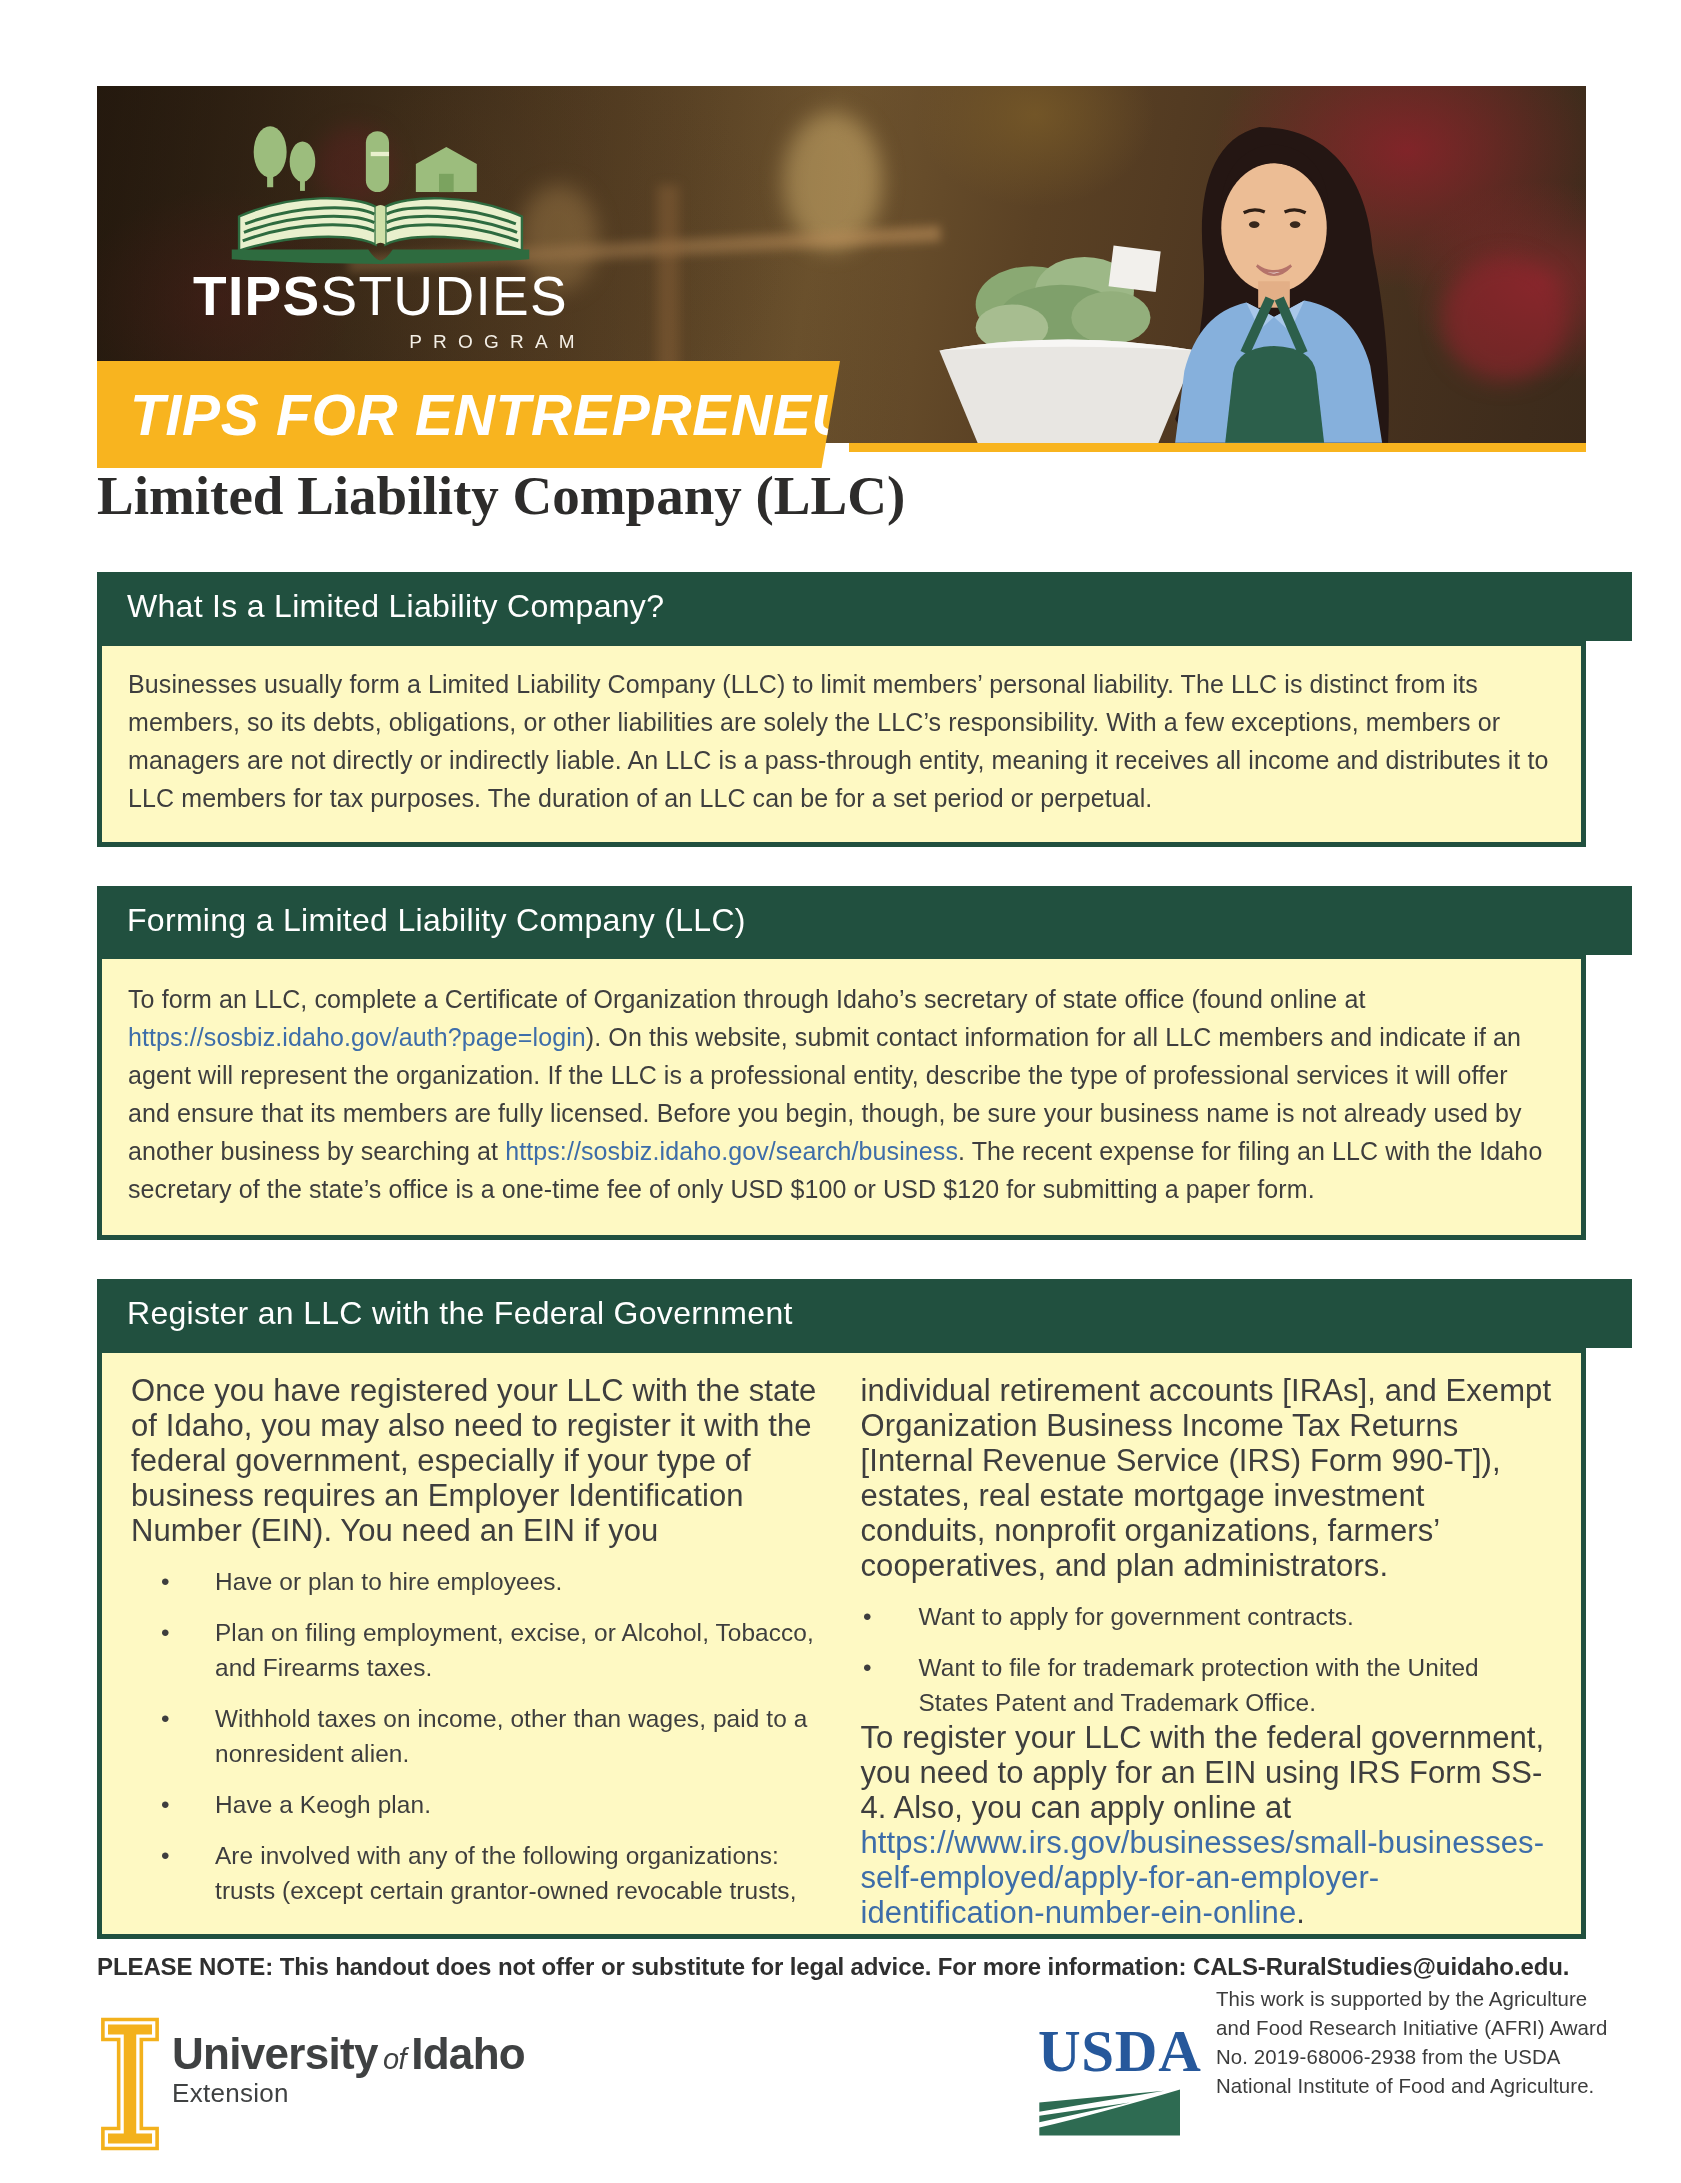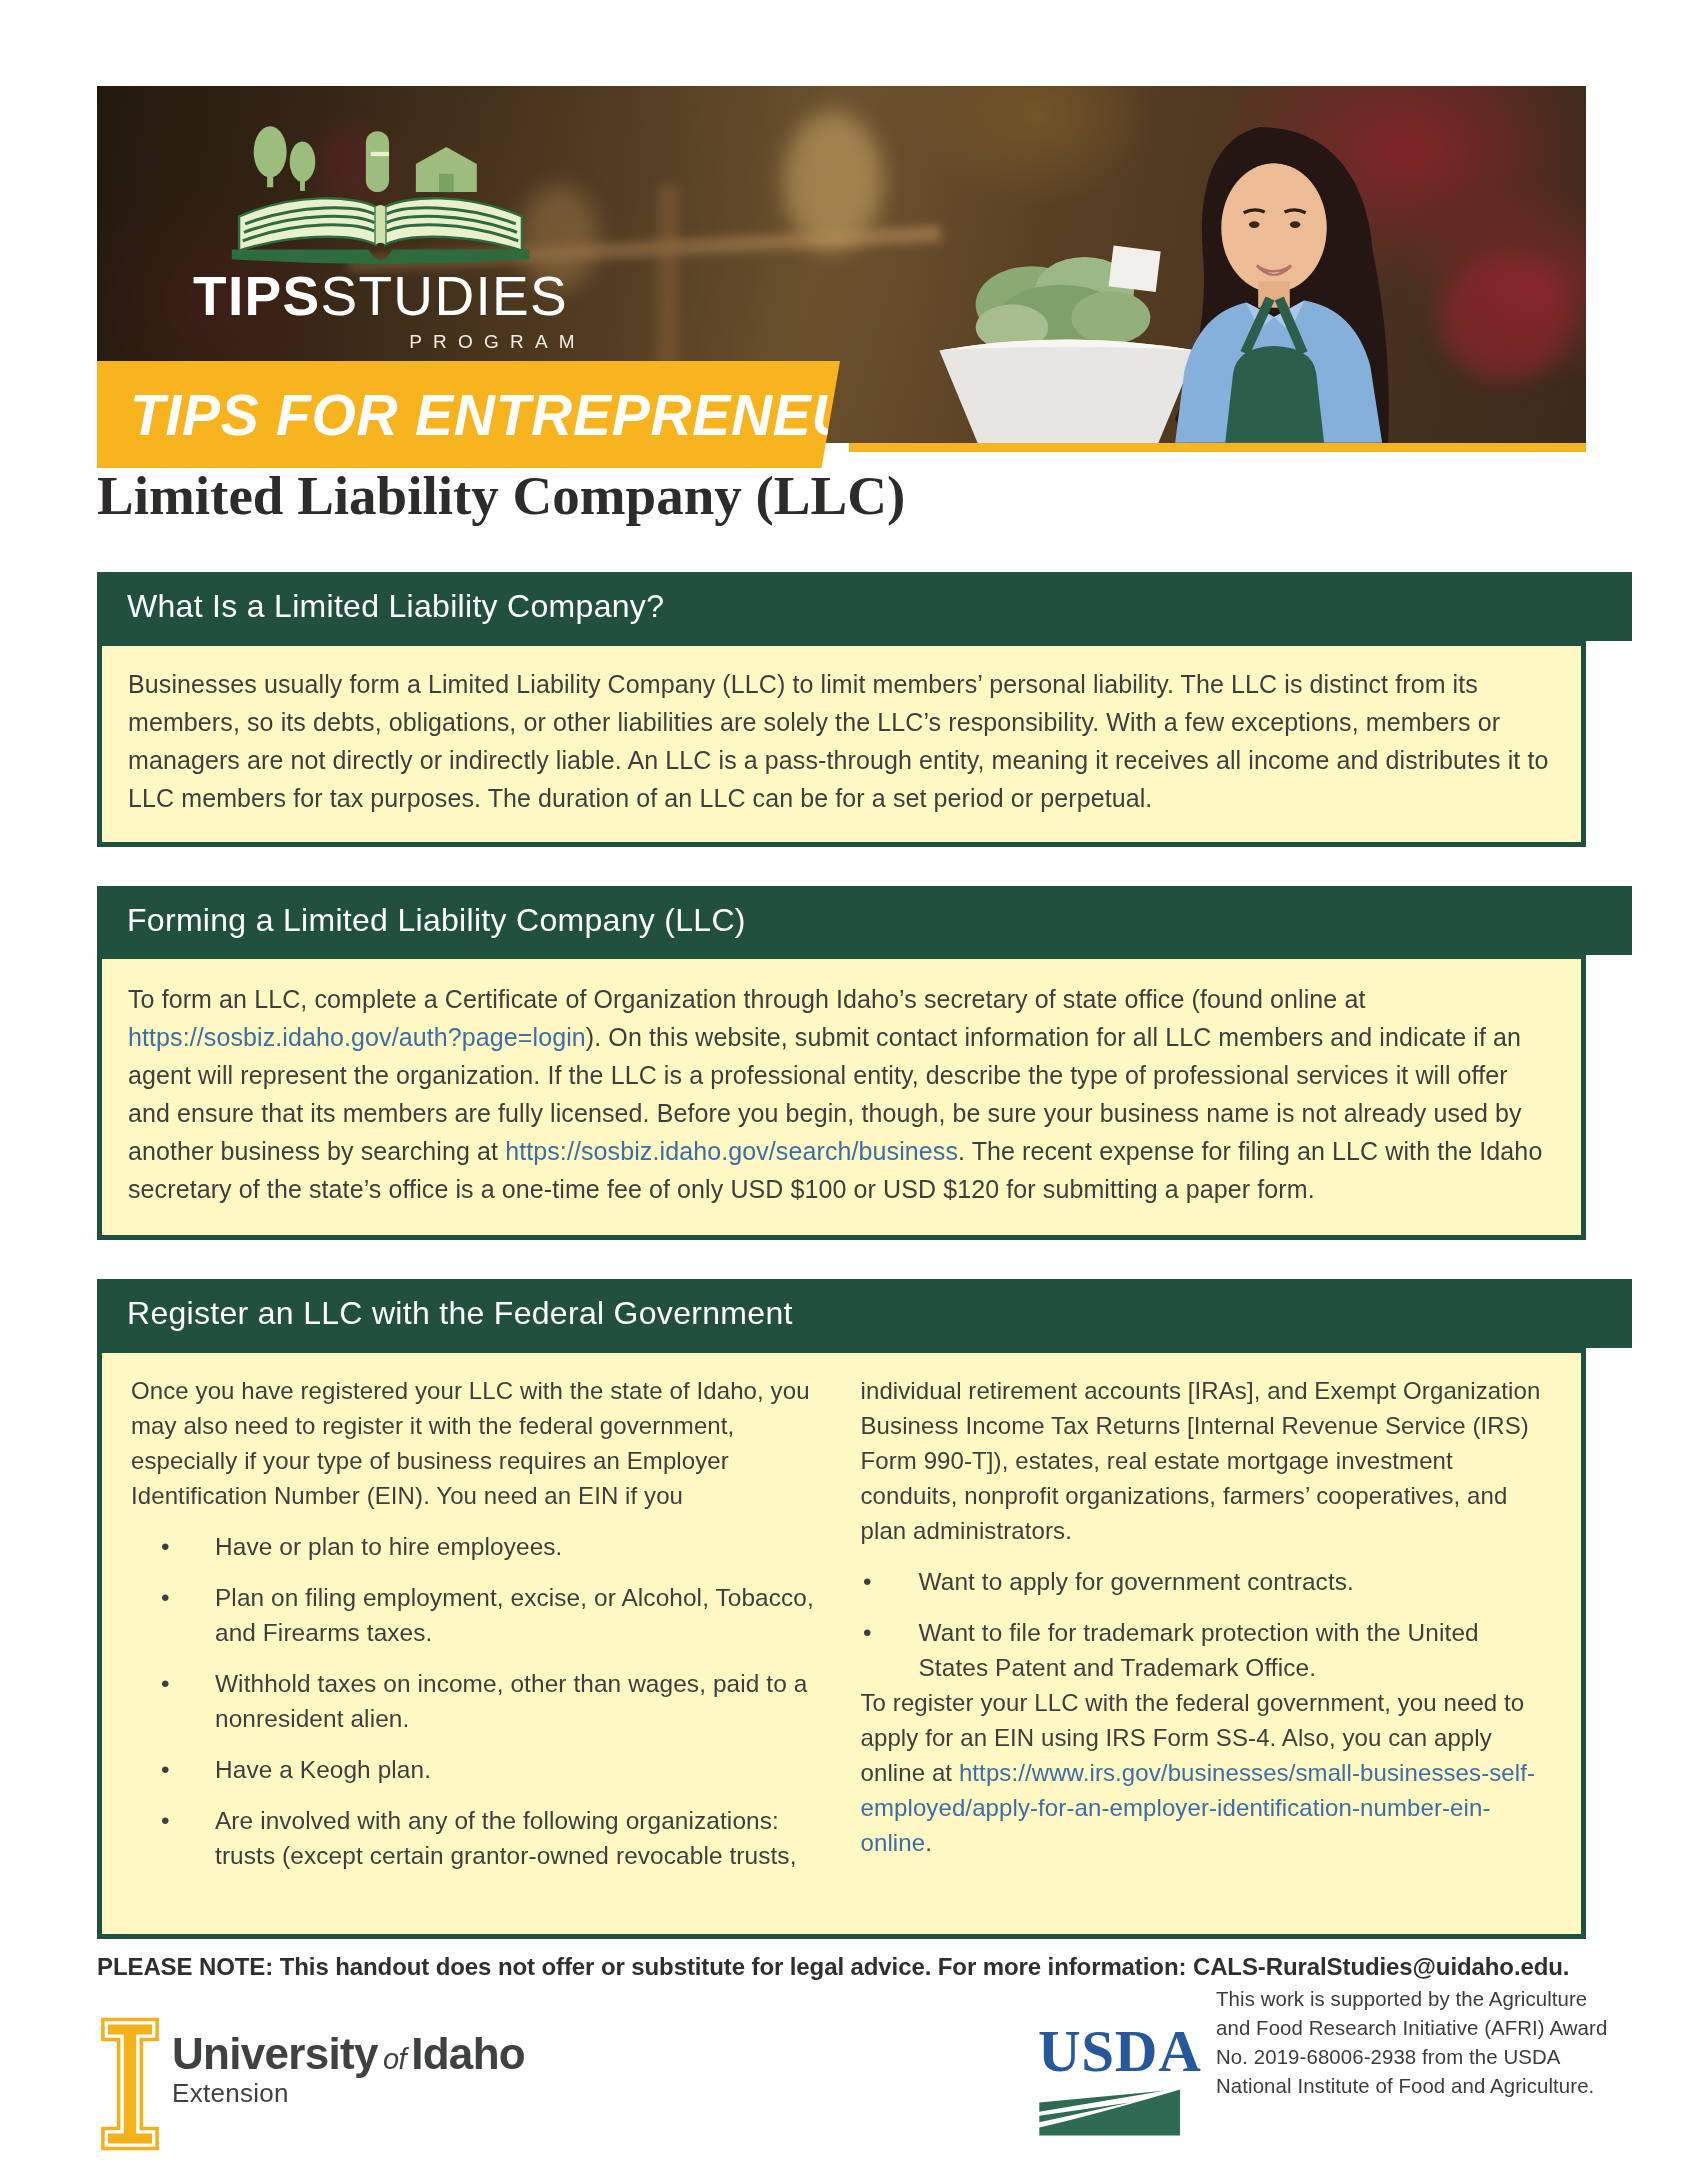--- a/index.html
+++ b/index.html
@@ -56,21 +56,21 @@
       display:flex;align-items:center;padding-left:30px;box-sizing:border-box;}
   .bar span{color:#ffffff;font-size:32px;letter-spacing:0.3px;white-space:nowrap;}
   .bar1{top:572px}.bar2{top:886px}.bar3{top:1279px}
   .box{position:absolute;left:97px;width:1489px;border:5.3px solid #21503f;background:#fef9c3;
       box-sizing:border-box;color:#3e3e3e;overflow:hidden;}
   .box1{top:641px;height:206px;padding:18.5px 26px;}
   .box2{top:954px;height:286px;padding:21px 26px;}
   .box p{margin:0;font-size:25px;line-height:38px;letter-spacing:0.1px;}
   .box3{top:1348px;height:591px;padding:20px 29px;display:flex;gap:38px;}
   .col{flex:1;font-size:24.4px;line-height:35px;letter-spacing:0.1px;}
-  .col p{margin:0;font-size:24px;line-height:35px;}
+  .col p{margin:0;font-size:31px;line-height:35px;}
   .col ul{list-style:none;margin:0;padding:0;}
   .col li{position:relative;margin-top:16px;}
   .col-left li{padding-left:84px;}
   .col-left li::before{content:"\2022";position:absolute;left:30px;top:0;}
   .col-right li{padding-left:58px;}
   .col-right li::before{content:"\2022";position:absolute;left:2.6px;top:0;}
   .cont{margin-left:58px;}
   .closing{margin-top:18.5px;}
   a.link{color:#3d6da9;text-decoration:none;overflow-wrap:anywhere;}
 

